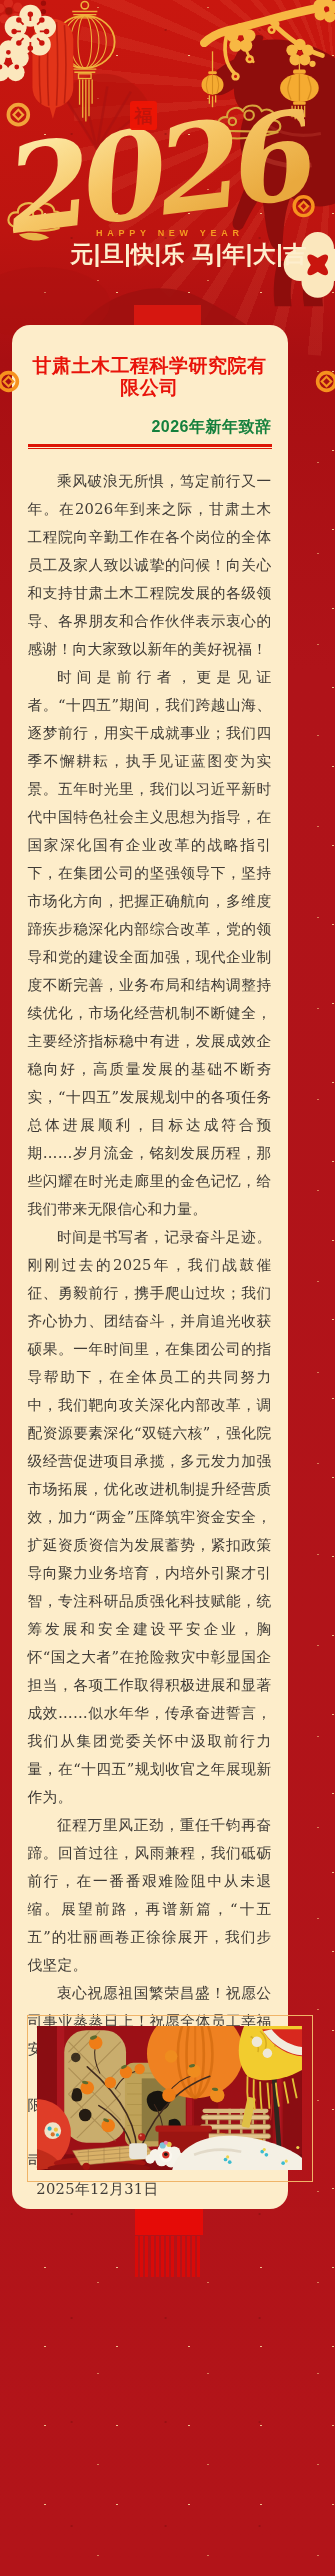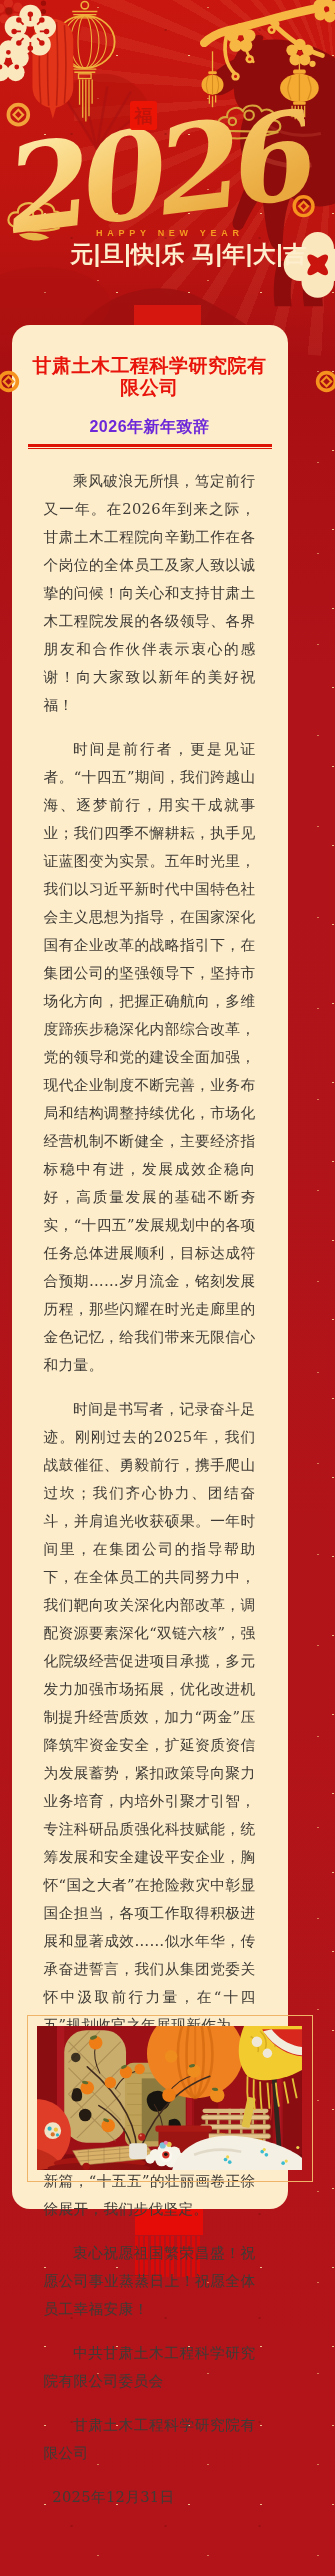--- a/index.html
+++ b/index.html
@@ -26,28 +26,28 @@
     font:700 18px/1 "DejaVu Serif",serif;color:#c0140b;}
   .happy{position:absolute;left:0;right:0;top:228px;z-index:7;text-align:center;text-indent:4.7px;
     font:700 9px/1.2 "Liberation Sans",sans-serif;letter-spacing:4.7px;color:#f59b22;}
   .banner{position:absolute;left:0;right:0;top:241px;z-index:7;text-align:center;
     font:900 23px/1.15 "Liberation Sans",sans-serif;letter-spacing:0.5px;color:#fdeecd;padding-left:42px;}
   .tab{position:absolute;left:134px;top:305px;width:67px;height:24px;background:#d61710;z-index:6;}
   .card{position:absolute;left:11.5px;top:325px;width:276px;height:1884px;z-index:10;
     background:#fdedca;border-radius:18px;box-sizing:border-box;padding:30px 16px 0;}
   .company{margin:0;text-align:center;font:700 19px/1.15 "Liberation Sans",sans-serif;
     color:#e8130a;letter-spacing:0.5px;}
-  .sub{margin:18px 0 0;text-align:center;font:700 16px/1.2 "Liberation Sans",sans-serif;
-    color:#6d28d9;letter-spacing:0.5px;}
+  .sub{margin:18px 0 0;text-align:right;font:700 16px/1.2 "Liberation Sans",sans-serif;
+    color:#15803d;letter-spacing:0.5px;}
   .rule{margin-top:8.4px;}
   .rule .thick{height:2.6px;background:#dd1405;}
   .rule .thin{height:1px;background:#dd1405;margin-top:1.6px;}
   .article{margin-top:18px;font-family:"DejaVu Serif","Liberation Serif",serif;
     font-size:14.7px;line-height:28px;color:#3f3b36;text-align:justify;letter-spacing:0.3px;}
-  .article p{margin:16px;text-indent:2em;}
+  .article p{margin:0;text-indent:2em;}
   .article p.sig{text-indent:2em;}
   .article p.sig-date{text-indent:.6em;}
   .photo-frame{position:absolute;left:15.7px;top:1690px;width:286px;height:167px;
     box-sizing:border-box;border:1.6px solid #f0b468;}
   .photo{position:absolute;left:9px;top:10px;width:265px;height:144px;overflow:hidden;background:#9c1016;}
   .photo svg{display:block;}
   .coin-edge{position:absolute;z-index:12;}
   .tassel-top{position:absolute;left:135px;top:2208px;width:68px;height:27px;background:#e50b07;z-index:5;}
   .tassel-fringe{position:absolute;left:135px;top:2236px;width:68px;height:41px;z-index:5;
     background:repeating-linear-gradient(90deg,#d90a08 0 3.1px,rgba(217,10,8,0) 3.1px 5.2px);}

